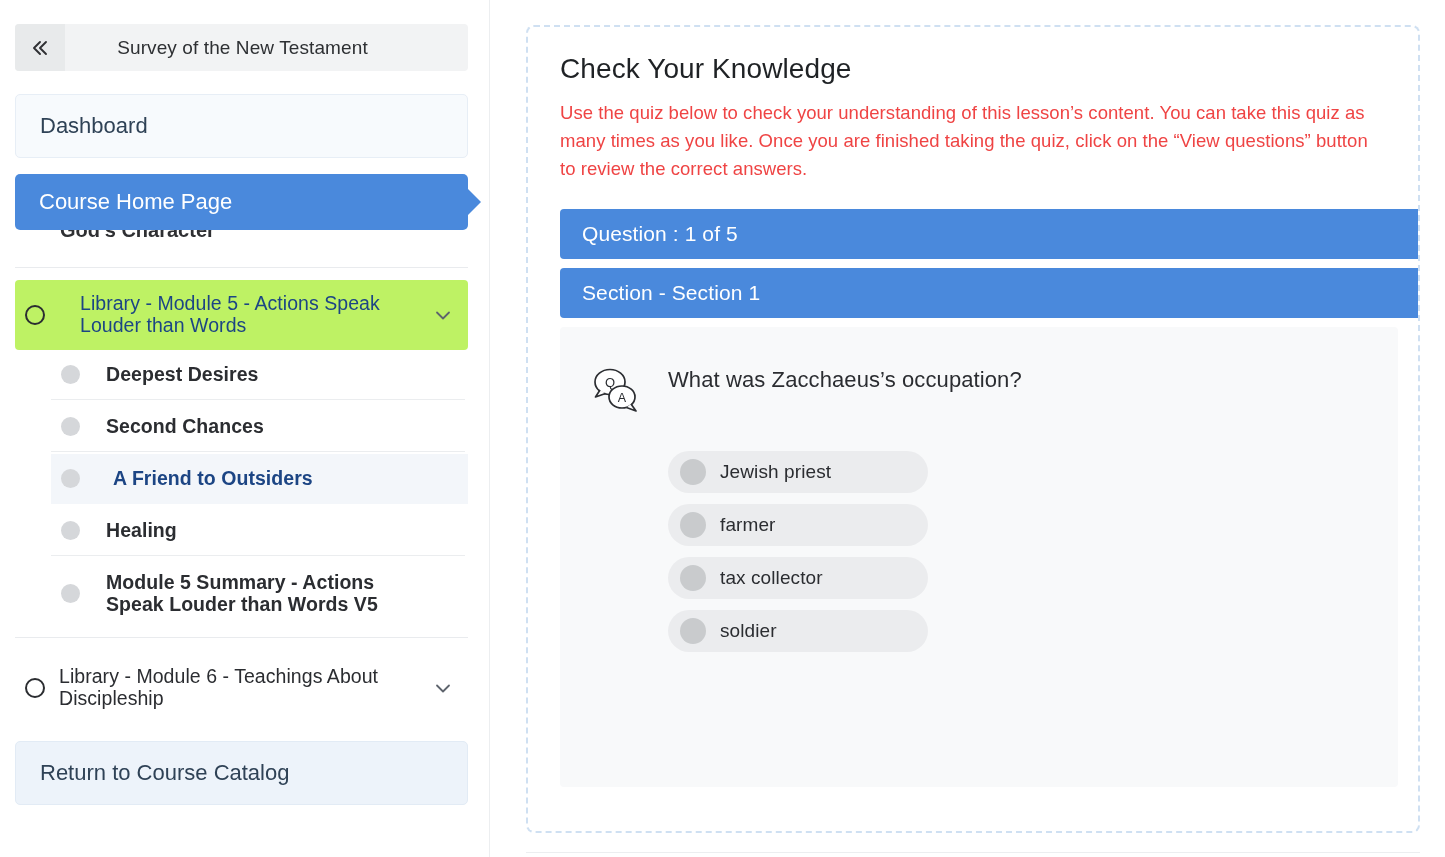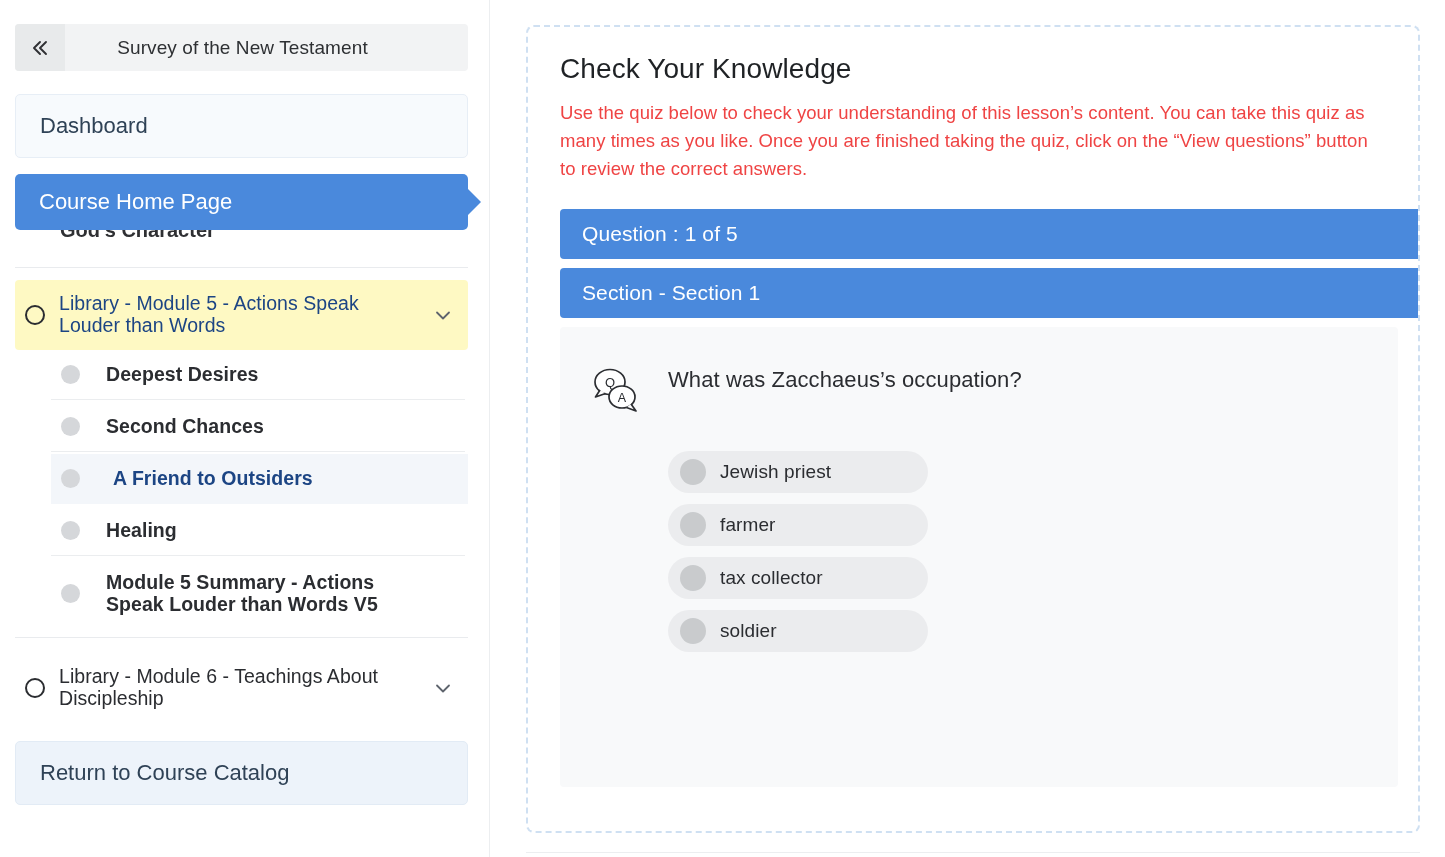--- a/index.html
+++ b/index.html
@@ -134,21 +134,21 @@
   .module-row {
     position: absolute;
     left: 15px;
     width: 453px;
     display: flex;
     align-items: center;
     padding: 13px 14px 13px 10px;
     border-radius: 4px;
     cursor: pointer;
   }
-  .module-row.highlighted { background: #fef9c3; }
+  .module-row.highlighted { background: #bef264; gap: 21px; }
   .mod-circle {
     flex: 0 0 20px;
     width: 20px; height: 20px;
     border: 2px solid #2b2d31;
     border-radius: 50%;
     margin-right: 14px;
   }
   .mod-label {
     flex: 1;
     font-size: 19.5px;

